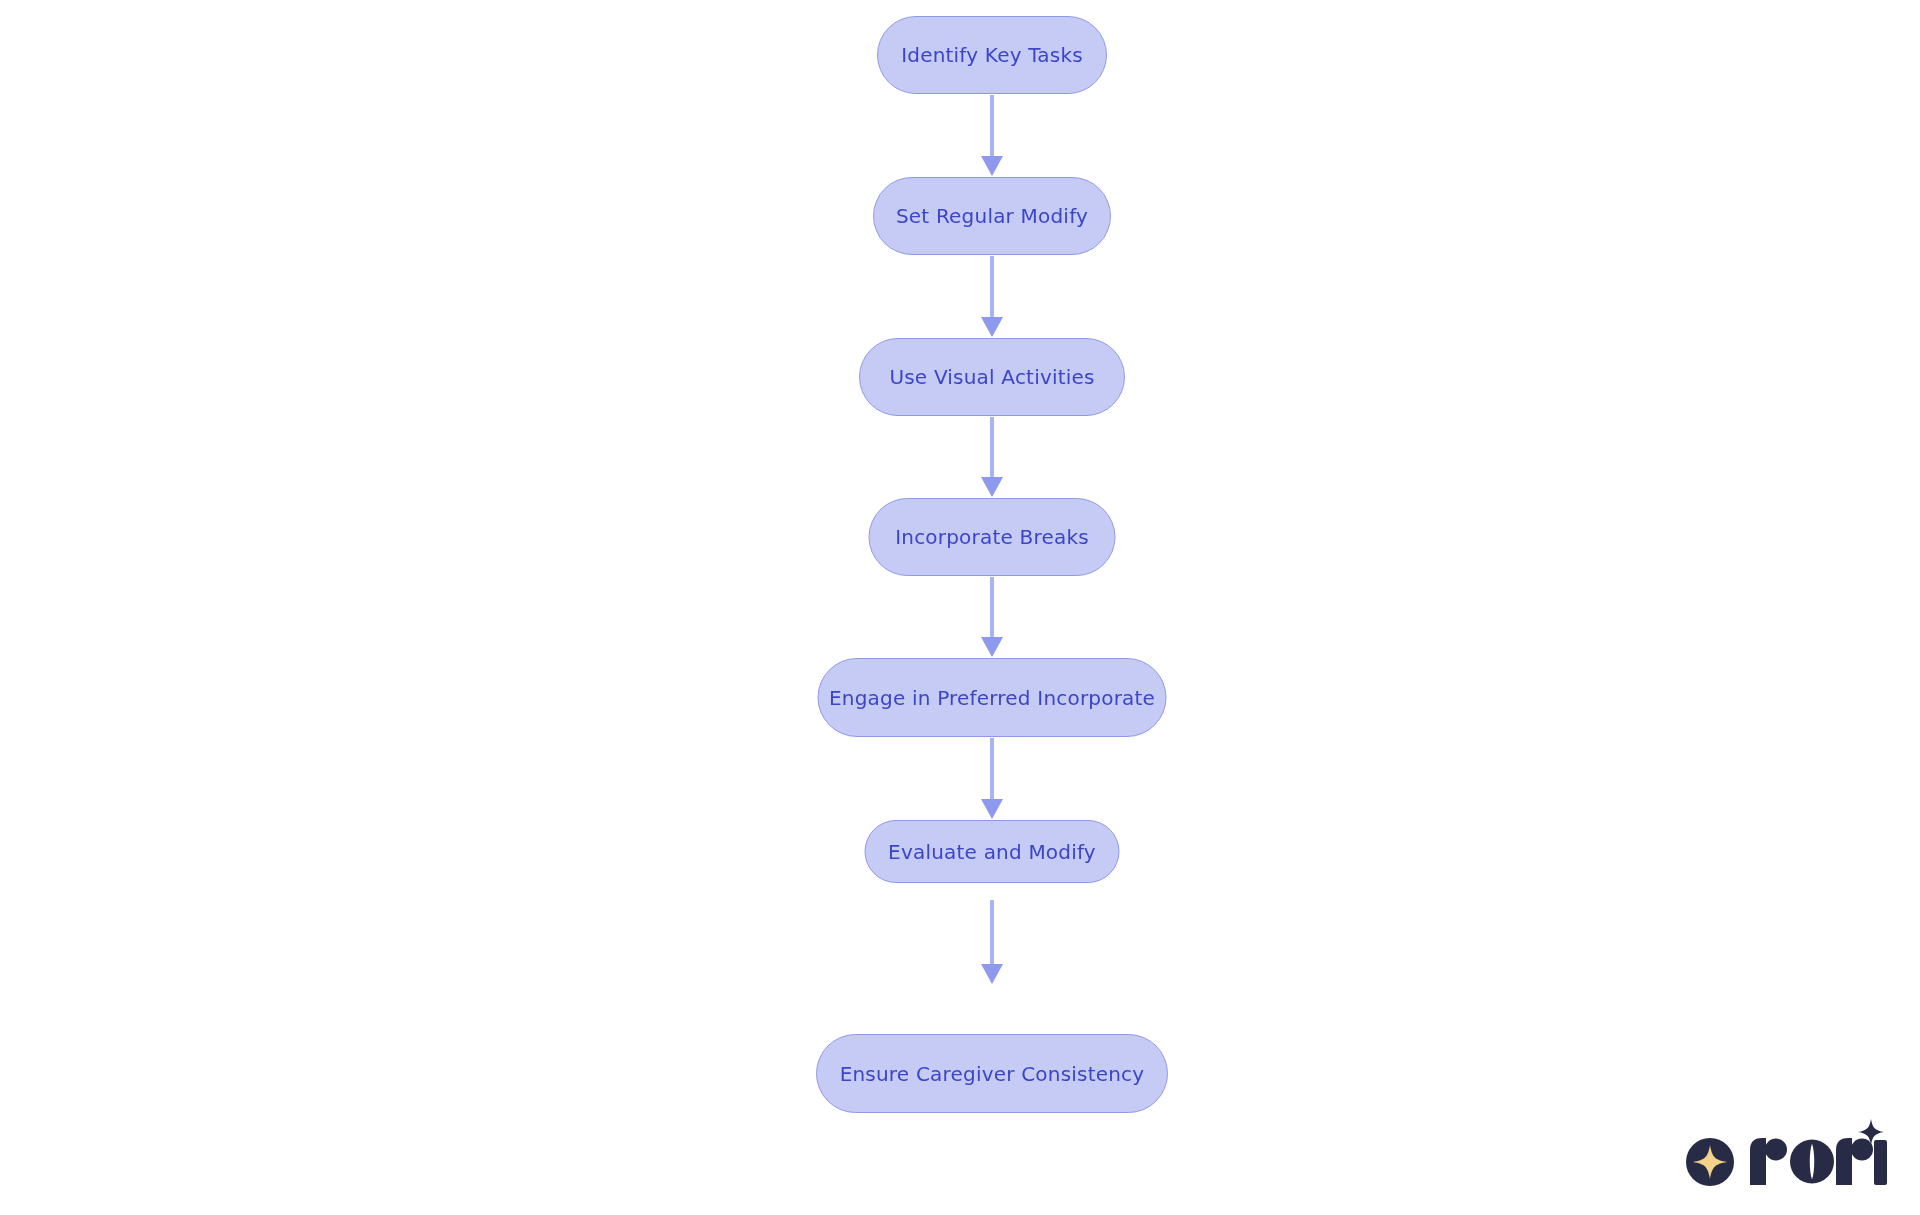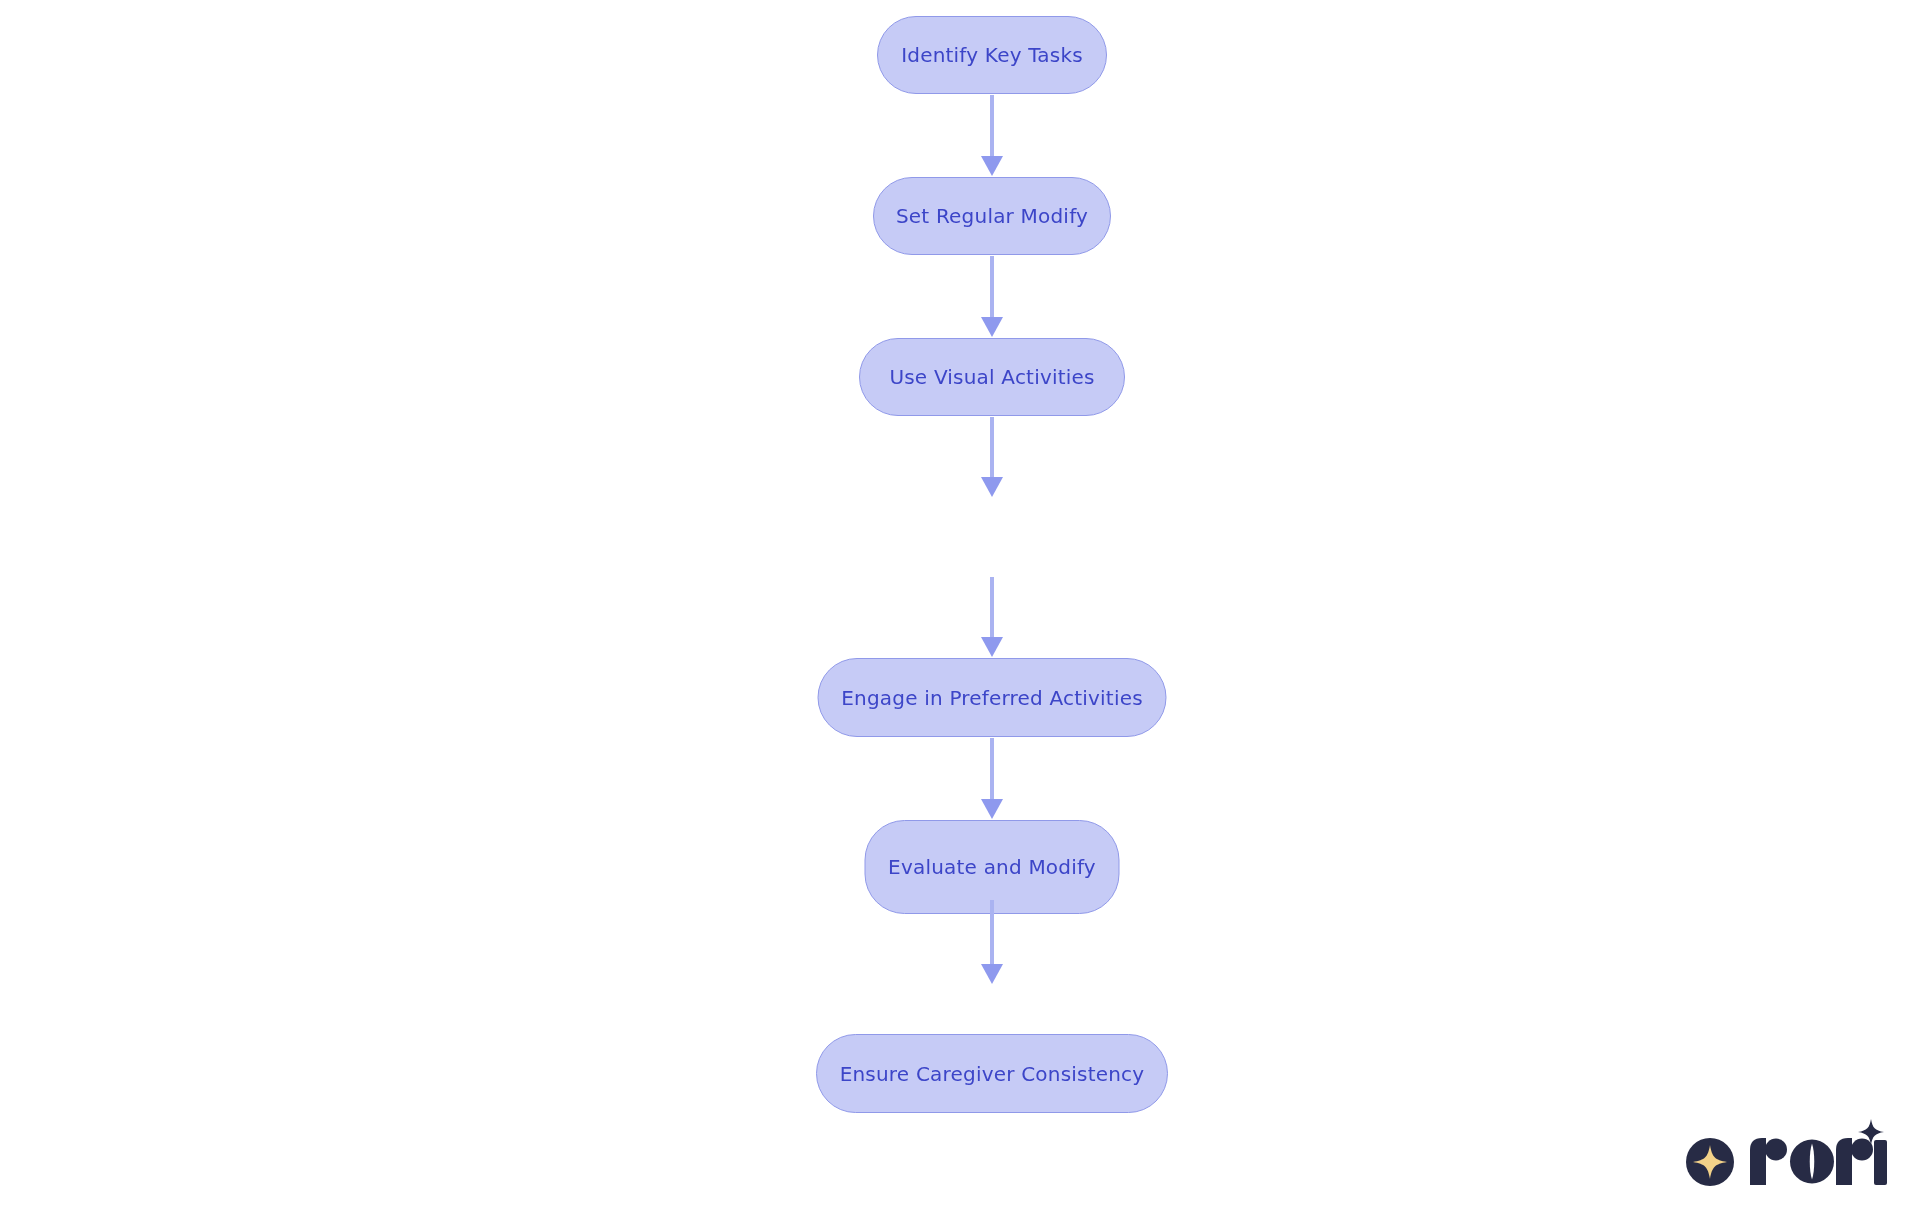--- a/index.html
+++ b/index.html
@@ -91,36 +91,39 @@
 
   <div class="flow-node" style="top:338px; width:266px;">
     <span class="flow-node-label">Use Visual Activities</span>
   </div>
 
   <div class="flow-arrow" style="top:417px; height:80px;">
     <div class="arrow-shaft"></div>
     <div class="arrow-head"></div>
   </div>
 
+  <div class="flow-node" style="top:498px; width:247px;">
+    <span class="flow-node-label">Incorporate Breaks</span>
+  </div>
 
   <div class="flow-arrow" style="top:577px; height:80px;">
     <div class="arrow-shaft"></div>
     <div class="arrow-head"></div>
   </div>
 
   <div class="flow-node" style="top:658px; width:349px; height:79px;">
-    <span class="flow-node-label">Engage in Preferred Activities</span>
+    <span class="flow-node-label">Engage in Preferred Incorporate</span>
   </div>
 
   <div class="flow-arrow" style="top:738px; height:81px;">
     <div class="arrow-shaft"></div>
     <div class="arrow-head"></div>
   </div>
 
-  <div class="flow-node" style="top:820px; width:255px; height:94px;justify-content:center;">
+  <div class="flow-node" style="top:820px; width:255px; height:63px;justify-content:center;">
     <span class="flow-node-label">Evaluate and Modify</span>
   </div>
 
   <div class="flow-arrow" style="top:900px; height:84px;">
     <div class="arrow-shaft"></div>
     <div class="arrow-head"></div>
   </div>
 
   <div class="flow-node" style="top:1034px; width:352px; height:79px;">
     <span class="flow-node-label">Ensure Caregiver Consistency</span>

